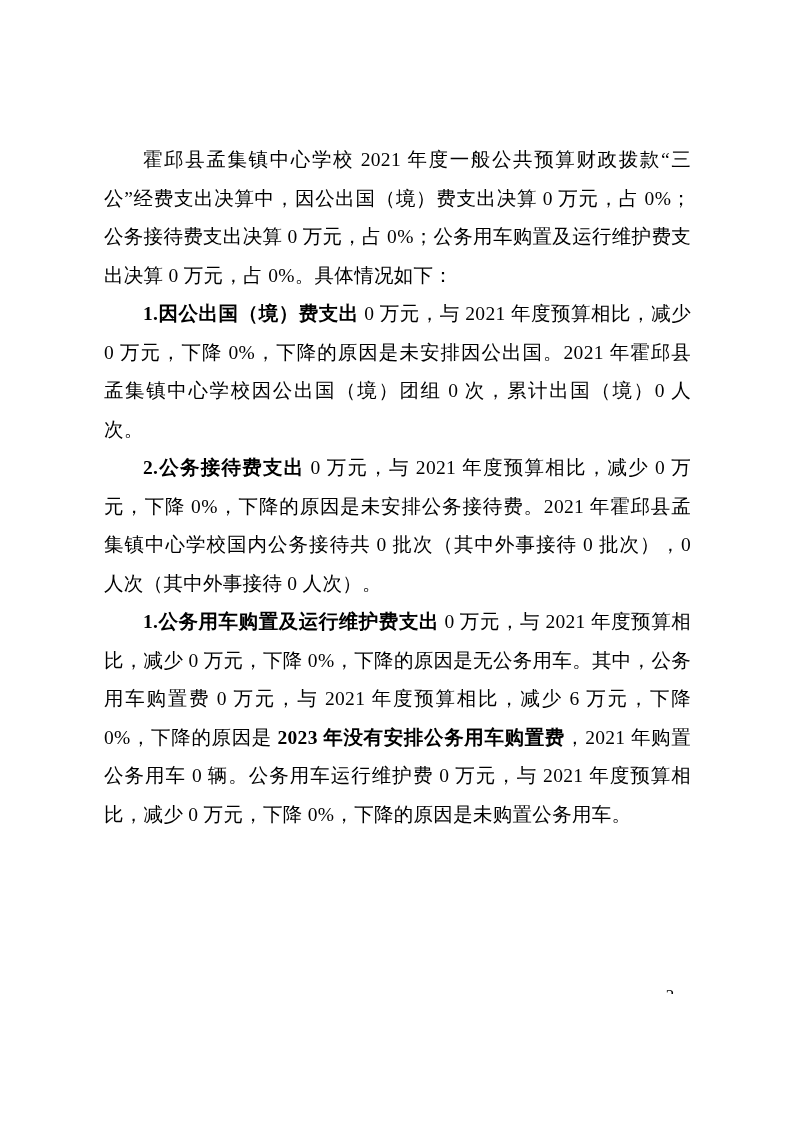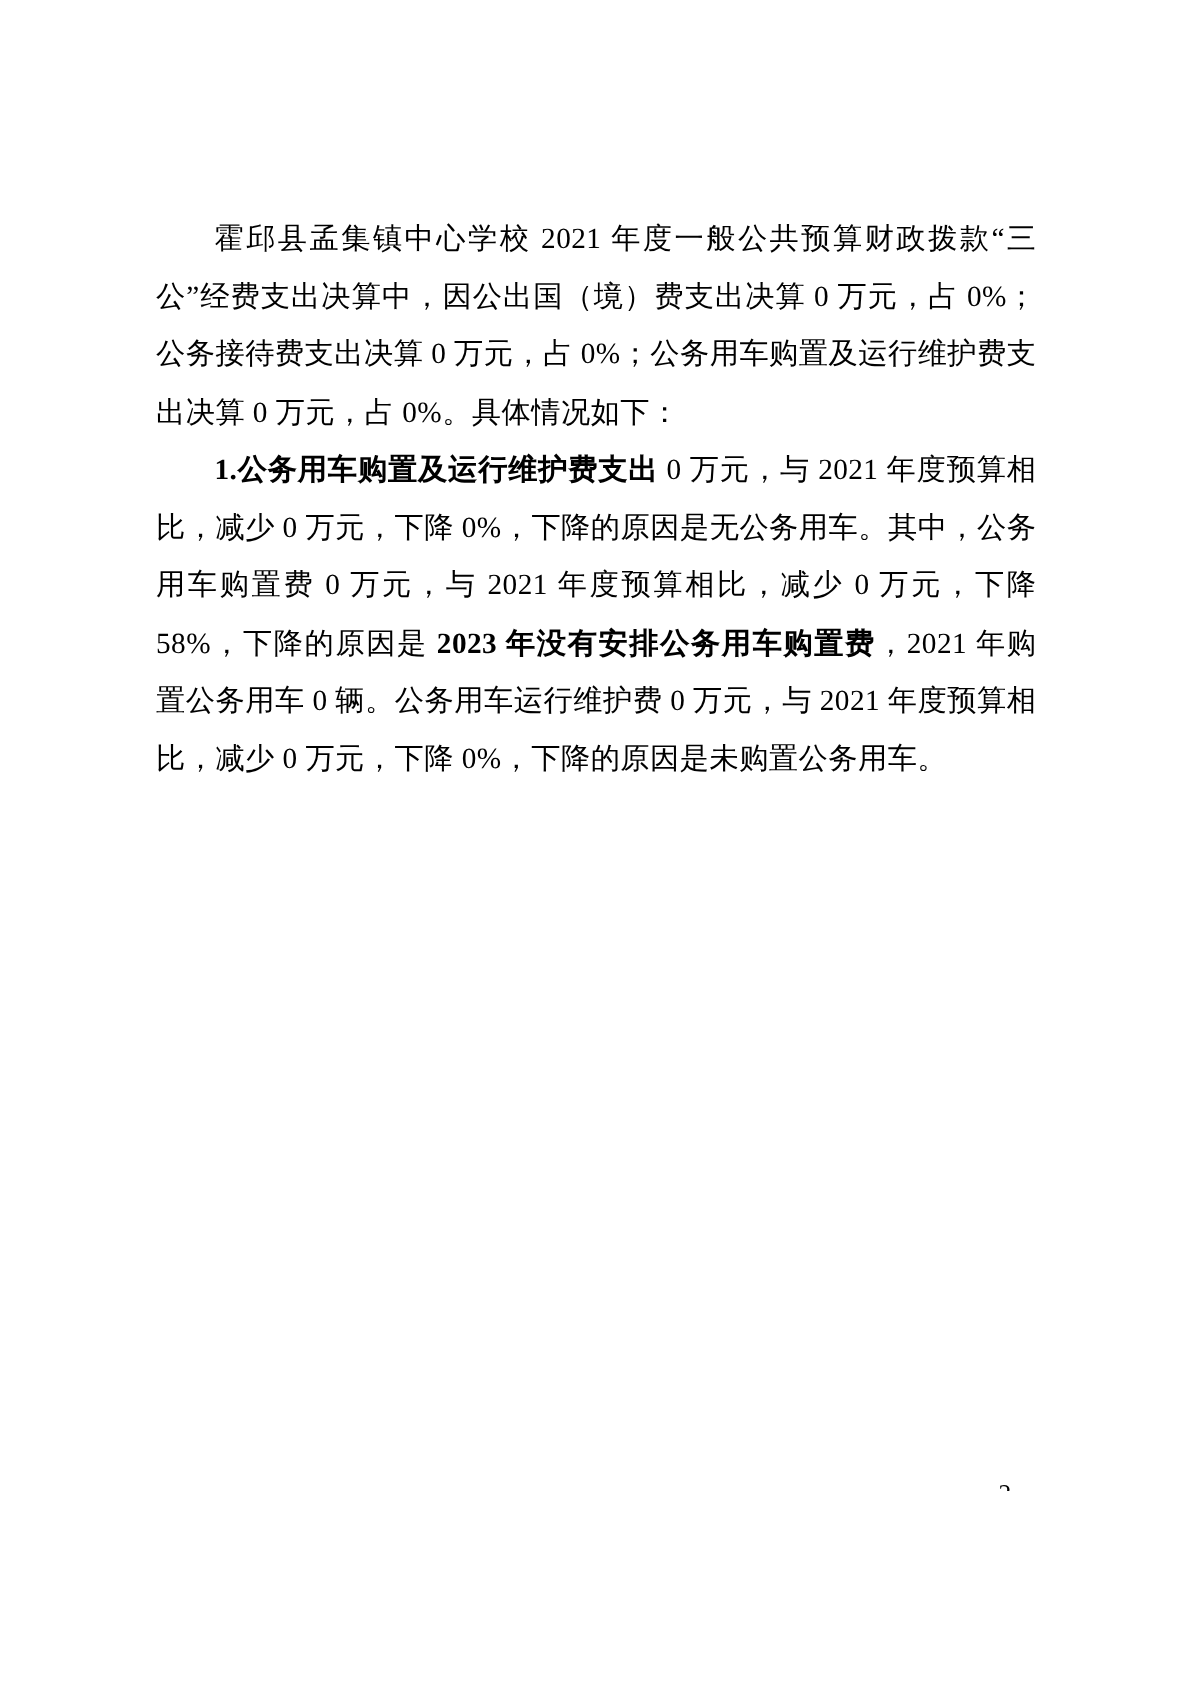--- a/index.html
+++ b/index.html
@@ -42,16 +42,18 @@
     line-height: 22px;
     color: #000000;
   }
 </style>
 </head>
 <body>
 
 <div class="page">
   <div class="content" id="doc-body">
       <p><span>霍邱县孟集镇中心学校 2021 年度一般公共预算财政拨款“三公”经费支出决算中，因公出国（境）费支出决算 0 万元，占 0%；公务接待费支出决算 0 万元，占 0%；公务用车购置及运行维护费支出决算 0 万元，占 0%。具体情况如下：</span></p>
-      <p><span class="bold">1.公务用车购置及运行维护费支出</span><span> 0 万元，与 2021 年度预算相比，减少 0 万元，下降 0%，下降的原因是无公务用车。其中，公务用车购置费 0 万元，与 2021 年度预算相比，减少 0 万元，下降 58%，下降的原因是 </span><span class="bold">2023 年没有安排公务用车购置费</span><span>，2021 年购置公务用车 0 辆。公务用车运行维护费 0 万元，与 2021 年度预算相比，减少 0 万元，下降 0%，下降的原因是未购置公务用车。</span></p>
+      <p><span class="bold">1.因公出国（境）费支出</span><span> 0 万元，与 2021 年度预算相比，减少 0 万元，下降 0%，下降的原因是未安排因公出国。2021 年霍邱县孟集镇中心学校因公出国（境）团组 0 次，累计出国（境）0 人次。</span></p>
+      <p><span class="bold">2.公务接待费支出</span><span> 0 万元，与 2021 年度预算相比，减少 0 万元，下降 0%，下降的原因是未安排公务接待费。2021 年霍邱县孟集镇中心学校国内公务接待共 0 批次（其中外事接待 0 批次），0 人次（其中外事接待 0 人次）。</span></p>
+      <p><span class="bold">1.公务用车购置及运行维护费支出</span><span> 0 万元，与 2021 年度预算相比，减少 0 万元，下降 0%，下降的原因是无公务用车。其中，公务用车购置费 0 万元，与 2021 年度预算相比，减少 6 万元，下降 0%，下降的原因是 </span><span class="bold">2023 年没有安排公务用车购置费</span><span>，2021 年购置公务用车 0 辆。公务用车运行维护费 0 万元，与 2021 年度预算相比，减少 0 万元，下降 0%，下降的原因是未购置公务用车。</span></p>
     </div>
   <div class="page-number">-2-</div>
 </div>
 
 </body></html>

